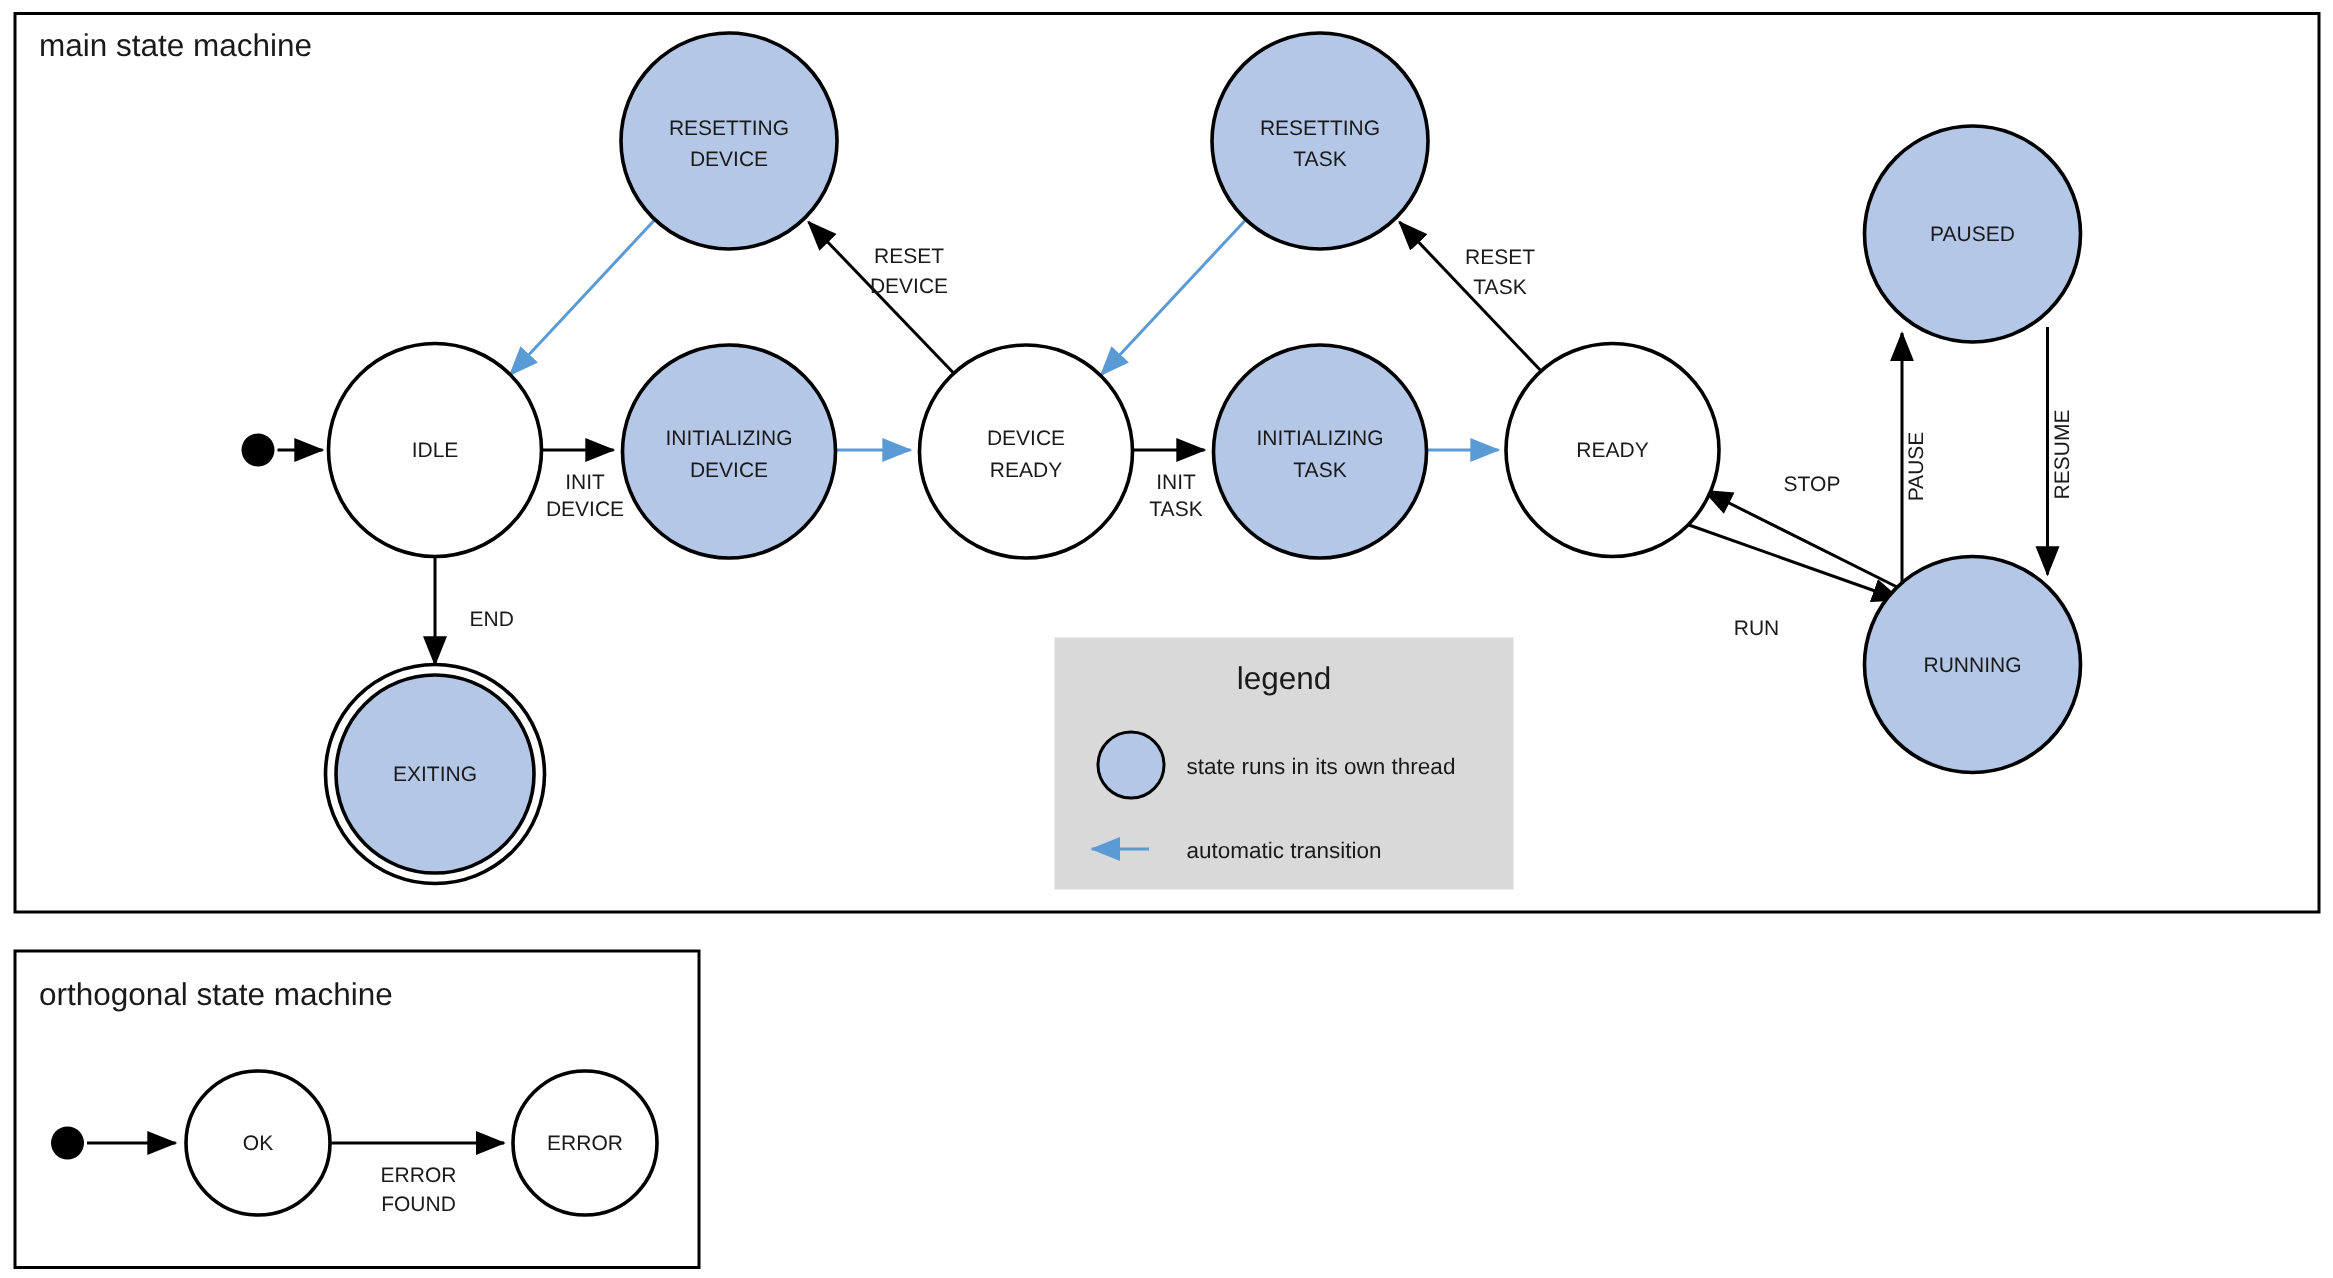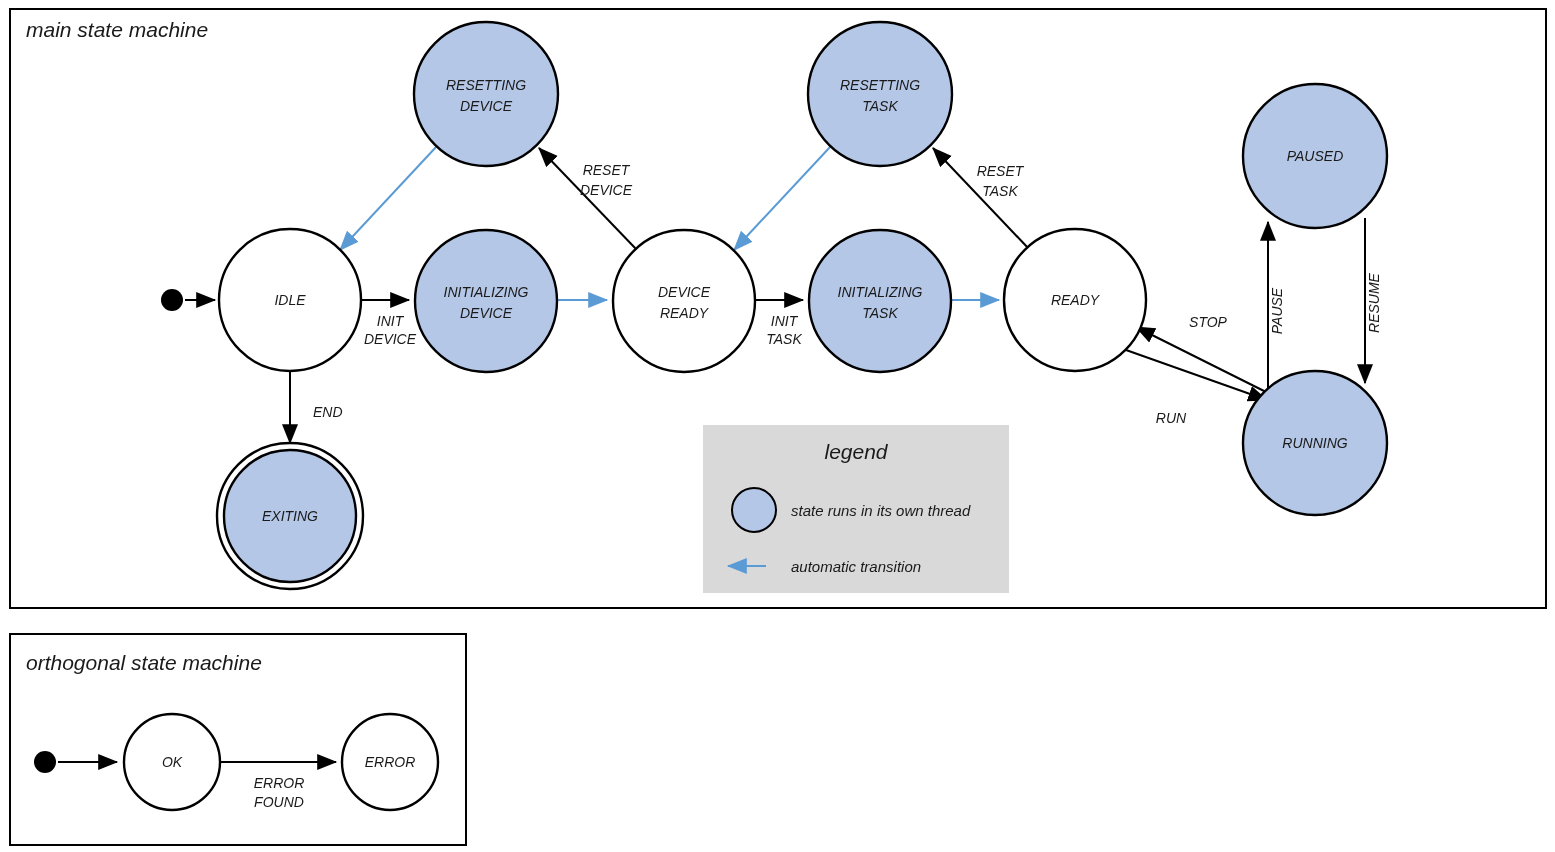--- a/index.html
+++ b/index.html
@@ -10,21 +10,20 @@
   body {
     width: 1555px;
     height: 852px;
     font-family: "Liberation Sans", sans-serif;
     overflow: hidden;
   }
   #canvas {
     position: relative;
     width: 1555px;
     height: 852px;
-    font-style: italic;
   }
   svg.diagram {
     position: absolute;
     top: 0;
     left: 0;
     width: 1555px;
     height: 852px;
   }
   .frame-rect {
     fill: none;

